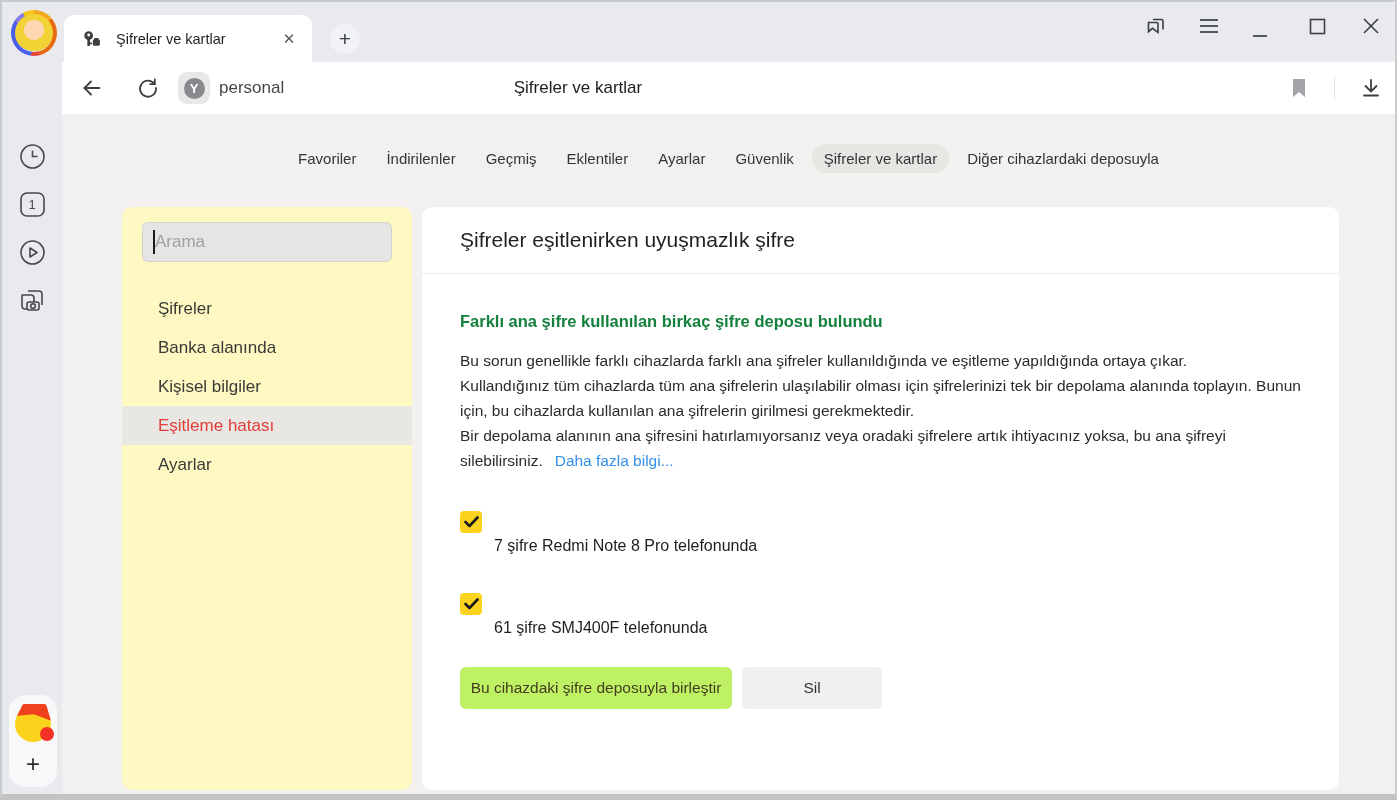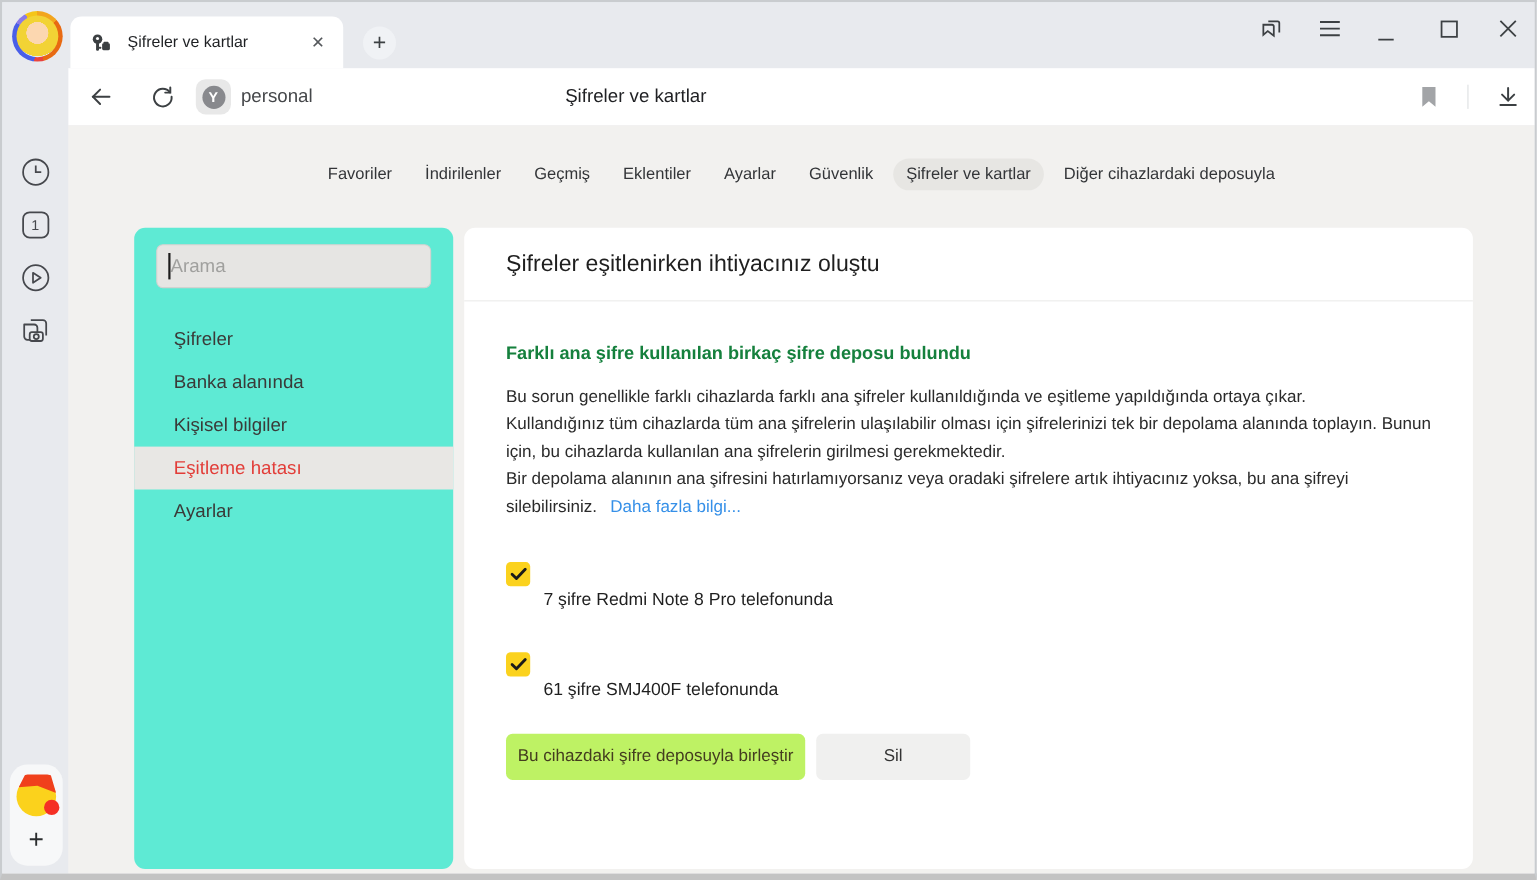--- a/index.html
+++ b/index.html
@@ -48,21 +48,21 @@
     clip-path:polygon(0 55%, 18% 0, 85% 0, 100% 78%, 50% 48%); border-radius:8px; }
   .ylogo::after{ content:""; position:absolute; right:-3px; bottom:1px; width:14px; height:14px; border-radius:50%; background:#f53025; }
   .rail-plus{ font-size:24px; font-weight:300; color:#2a2c2e; line-height:1; }
 
   
   .content{ position:absolute; left:60px; top:112px; right:0; bottom:0; background:#f2f1ef; }
   .navtabs{ position:absolute; left:0; right:0; top:30px; display:flex; justify-content:center; gap:6px; }
   .navtab{ font-size:15px; color:#333538; padding:6px 12px; border-radius:15px; white-space:nowrap; cursor:default;}
   .navtab.selected{ background:#e7e6e3; }
 
-  .panel-card{ position:absolute; left:60px; top:93px; width:290px; height:583px; background:#5eead4; border-radius:10px; }
+  .panel-card{ position:absolute; left:60px; top:93px; width:290px; height:583px; background:#fef9c3; border-radius:10px; }
   .search-wrap{ position:absolute; left:20px; top:15px; width:250px; height:40px; }
   .search-input{ width:100%; height:100%; background:#e6e5e3; border:1px solid #d3d2d0; border-radius:6px;
     font-size:17px; color:#3a3a38; padding:0 12px; font-family:inherit; outline:none; }
   .search-input::placeholder{ color:#a0a09e; }
   .caret{ position:absolute; left:11px; top:8px; width:1.5px; height:24px; background:#1c1c1c; pointer-events:none;}
   .panel-list{ position:absolute; left:0; right:0; top:82px; }
   .panel-item{ height:39px; line-height:39px; padding-left:36px; font-size:17px; color:#3a3a38; cursor:default; }
   .panel-item.selected{ background:#e8e7e4; color:#e23d38; }
 
   .main-card{ position:absolute; left:360px; top:93px; width:917px; height:583px; background:#ffffff; border-radius:10px; }
@@ -227,21 +227,21 @@
         <div class="panel-item">Şifreler</div>
         <div class="panel-item">Banka alanında</div>
         <div class="panel-item">Kişisel bilgiler</div>
         <div class="panel-item selected">Eşitleme hatası</div>
         <div class="panel-item">Ayarlar</div>
       </div>
     </div>
 
     <div class="main-card">
       <div class="main-head">
-        <span class="main-title">Şifreler eşitlenirken ihtiyacınız oluştu</span>
+        <span class="main-title">Şifreler eşitlenirken uyuşmazlık şifre</span>
       </div>
       <div class="main-body">
         <div class="subheading">Farklı ana şifre kullanılan birkaç şifre deposu bulundu</div>
         <div class="para">
           <span class="pline">Bu sorun genellikle farklı cihazlarda farklı ana şifreler kullanıldığında ve eşitleme yapıldığında ortaya çıkar.</span>
           <span class="pline">Kullandığınız tüm cihazlarda tüm ana şifrelerin ulaşılabilir olması için şifrelerinizi tek bir depolama alanında toplayın. Bunun için, bu cihazlarda kullanılan ana şifrelerin girilmesi gerekmektedir.</span>
           <span class="pline">
             <span>Bir depolama alanının ana şifresini hatırlamıyorsanız veya oradaki şifrelere artık ihtiyacınız yoksa, bu ana şifreyi silebilirsiniz.</span><a class="more-link">Daha fazla bilgi...</a>
           </span>
         </div>

